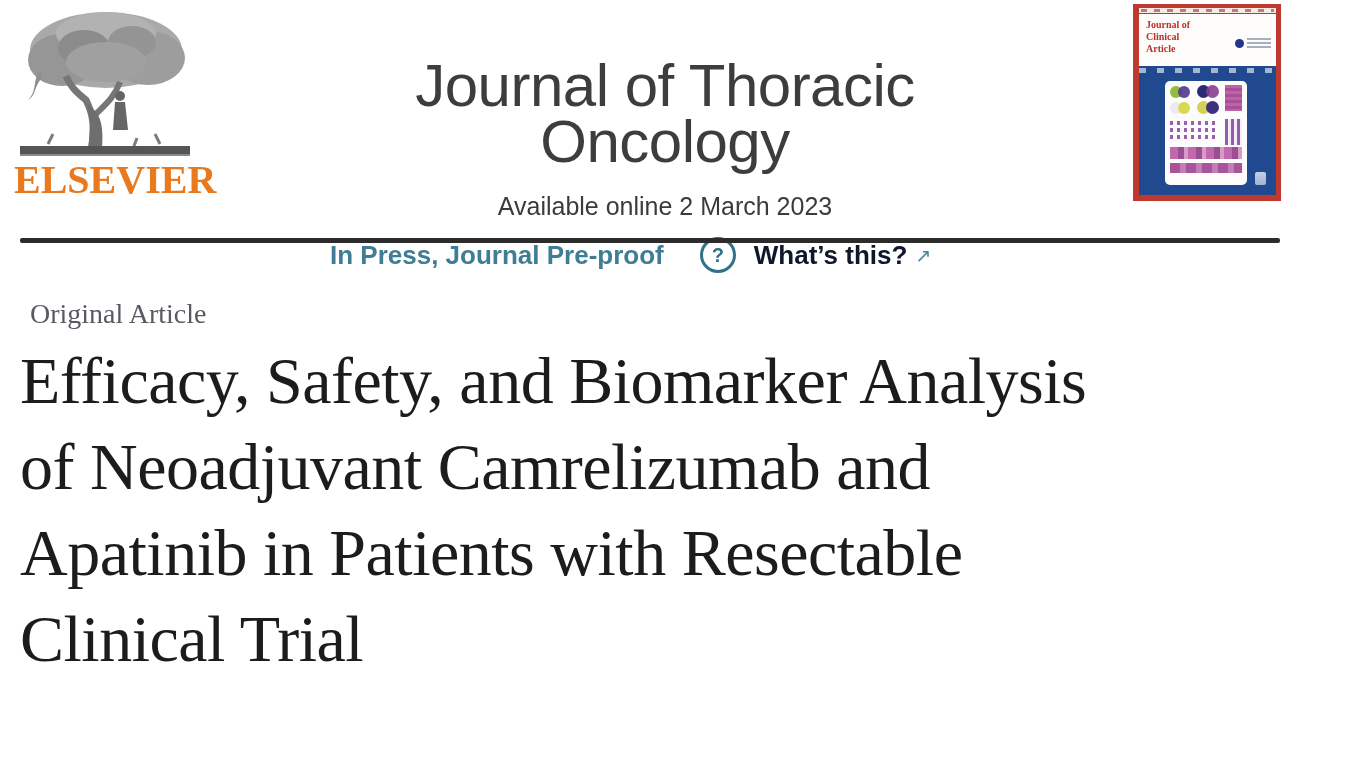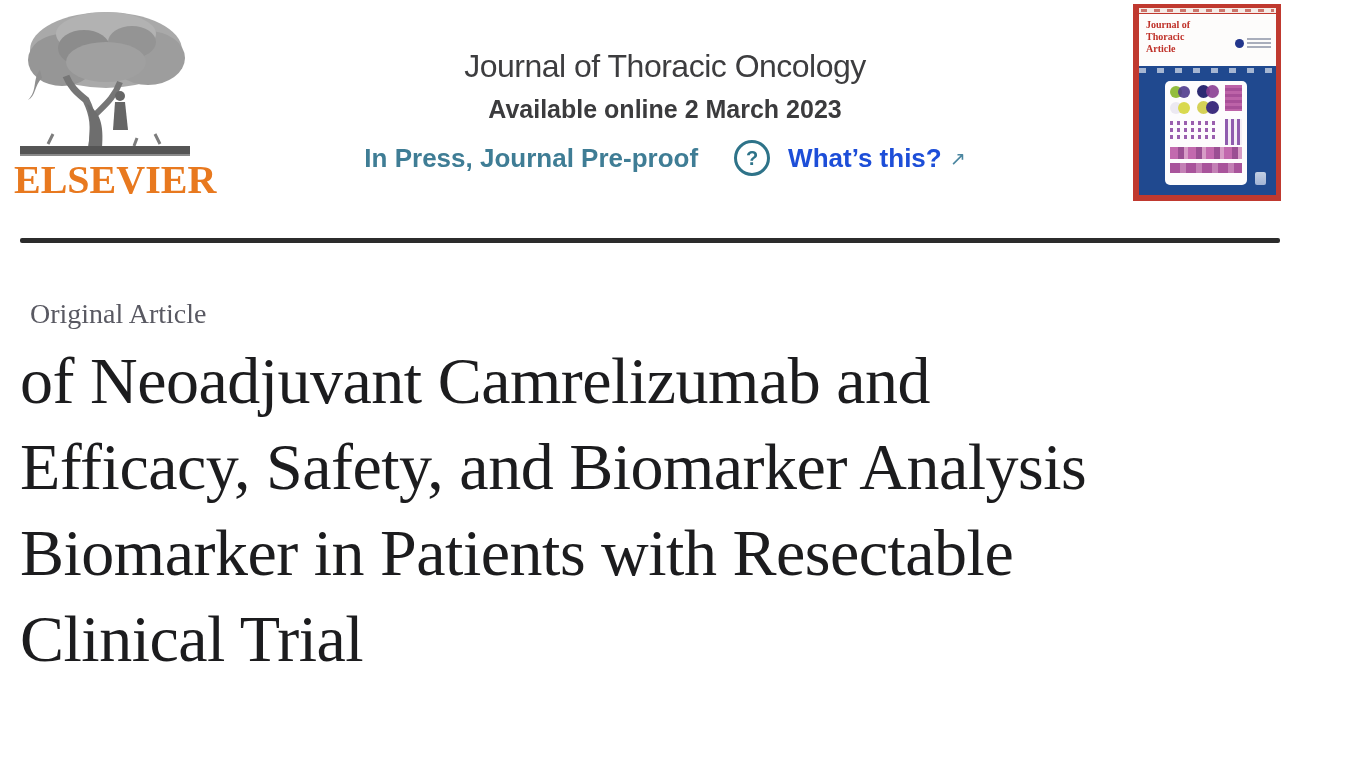--- a/index.html
+++ b/index.html
@@ -8,29 +8,29 @@
         font-family:"Liberation Sans",sans-serif;}
 
   
   .logo-block{position:absolute;left:14px;top:6px;width:200px;}
   .tree-wrap{display:block;width:184px;height:152px;}
   .wordmark{margin-top:2px;font-family:"Liberation Serif",serif;font-weight:bold;
             font-size:40px;line-height:40px;color:#E8791F;letter-spacing:0px;}
 
   
   .head-center{position:absolute;left:330px;top:0;width:670px;text-align:center;}
-  .journal-title{margin-top:38px;font-size:32px;line-height:56px;font-weight:300;
+  .journal-title{margin-top:58px;font-size:60px;line-height:56px;font-weight:300;
                  color:#3d3d3f;letter-spacing:-0.5px;}
-  .available{margin-top:0;font-size:25px;line-height:30px;font-weight:700;color:#3b3b3d;}
-  .inpress-row{margin-top:16px;display:flex;align-items:center;justify-content:center;}
+  .available{margin-top:21px;font-size:25px;line-height:30px;font-weight:400;color:#3b3b3d;}
+  .inpress-row{margin-top:16px;display:flex;align-items:center;justify-content:flex-start;}
   .inpress-label{font-size:26px;font-weight:600;color:#3f7d95;}
   .help-circle{display:inline-flex;align-items:center;justify-content:center;
                width:30px;height:30px;margin-left:36px;border:3px solid #2e7389;
                border-radius:50%;font-size:20px;font-weight:bold;color:#2e7389;cursor:pointer;}
-  .whats-this{margin-left:18px;font-size:26px;font-weight:600;color:#1d4ed8;cursor:pointer;}
+  .whats-this{margin-left:18px;font-size:26px;font-weight:600;color:#0f172a;cursor:pointer;}
   .ext-arrow{margin-left:8px;font-size:19px;color:#4b86a0;
              font-family:"DejaVu Sans",sans-serif;}
 
   
   .cover{position:absolute;left:1133px;top:4px;width:148px;height:197px;background:#c0392f;
          cursor:pointer;}
   .cov-topstrip{position:absolute;left:6px;right:5px;top:4px;height:5px;background:#f5ece7;}
   .cov-topstrip::after{content:"";position:absolute;left:2px;right:2px;top:1px;height:3px;
          background:repeating-linear-gradient(90deg,#c2584e 0 6px,transparent 6px 13px);opacity:.8;}
   .cov-white{position:absolute;left:6px;right:5px;top:10px;height:55px;background:#fdfcfb;}
@@ -117,21 +117,21 @@
       <span class="whats-this">What’s this?</span>
       <span class="ext-arrow">↗</span>
     </div>
   </div>
 
   <div class="cover">
     <div class="cov-topstrip"></div>
     <div class="cov-white">
       <div class="cov-title">
         <div>Journal of</div>
-        <div>Thoracic</div>
+        <div>Clinical</div>
         <div>Article</div>
       </div>
       <div class="cov-soc">
         <span class="soc-mark"></span>
         <span class="soc-lines">
             <i></i>
             <i></i>
             <i></i>
           </span>
       </div>
@@ -156,19 +156,19 @@
           <span class="ms2"></span>
       </div>
       <div class="cov-glyph"></div>
     </div>
   </div>
 
   <div class="divider"></div>
 
   <div class="category">Original Article</div>
   <h1 class="article-title">
+    <div class="title-line">Efficacy, Safety, and Biomarker Analysis</div>
     <div class="title-line">of Neoadjuvant Camrelizumab and</div>
-    <div class="title-line">Efficacy, Safety, and Biomarker Analysis</div>
-    <div class="title-line">Biomarker in Patients with Resectable</div>
+    <div class="title-line">Apatinib in Patients with Resectable</div>
     <div class="title-line">Clinical Trial</div>
   </h1>
 
 </div>
 
 </body></html>

